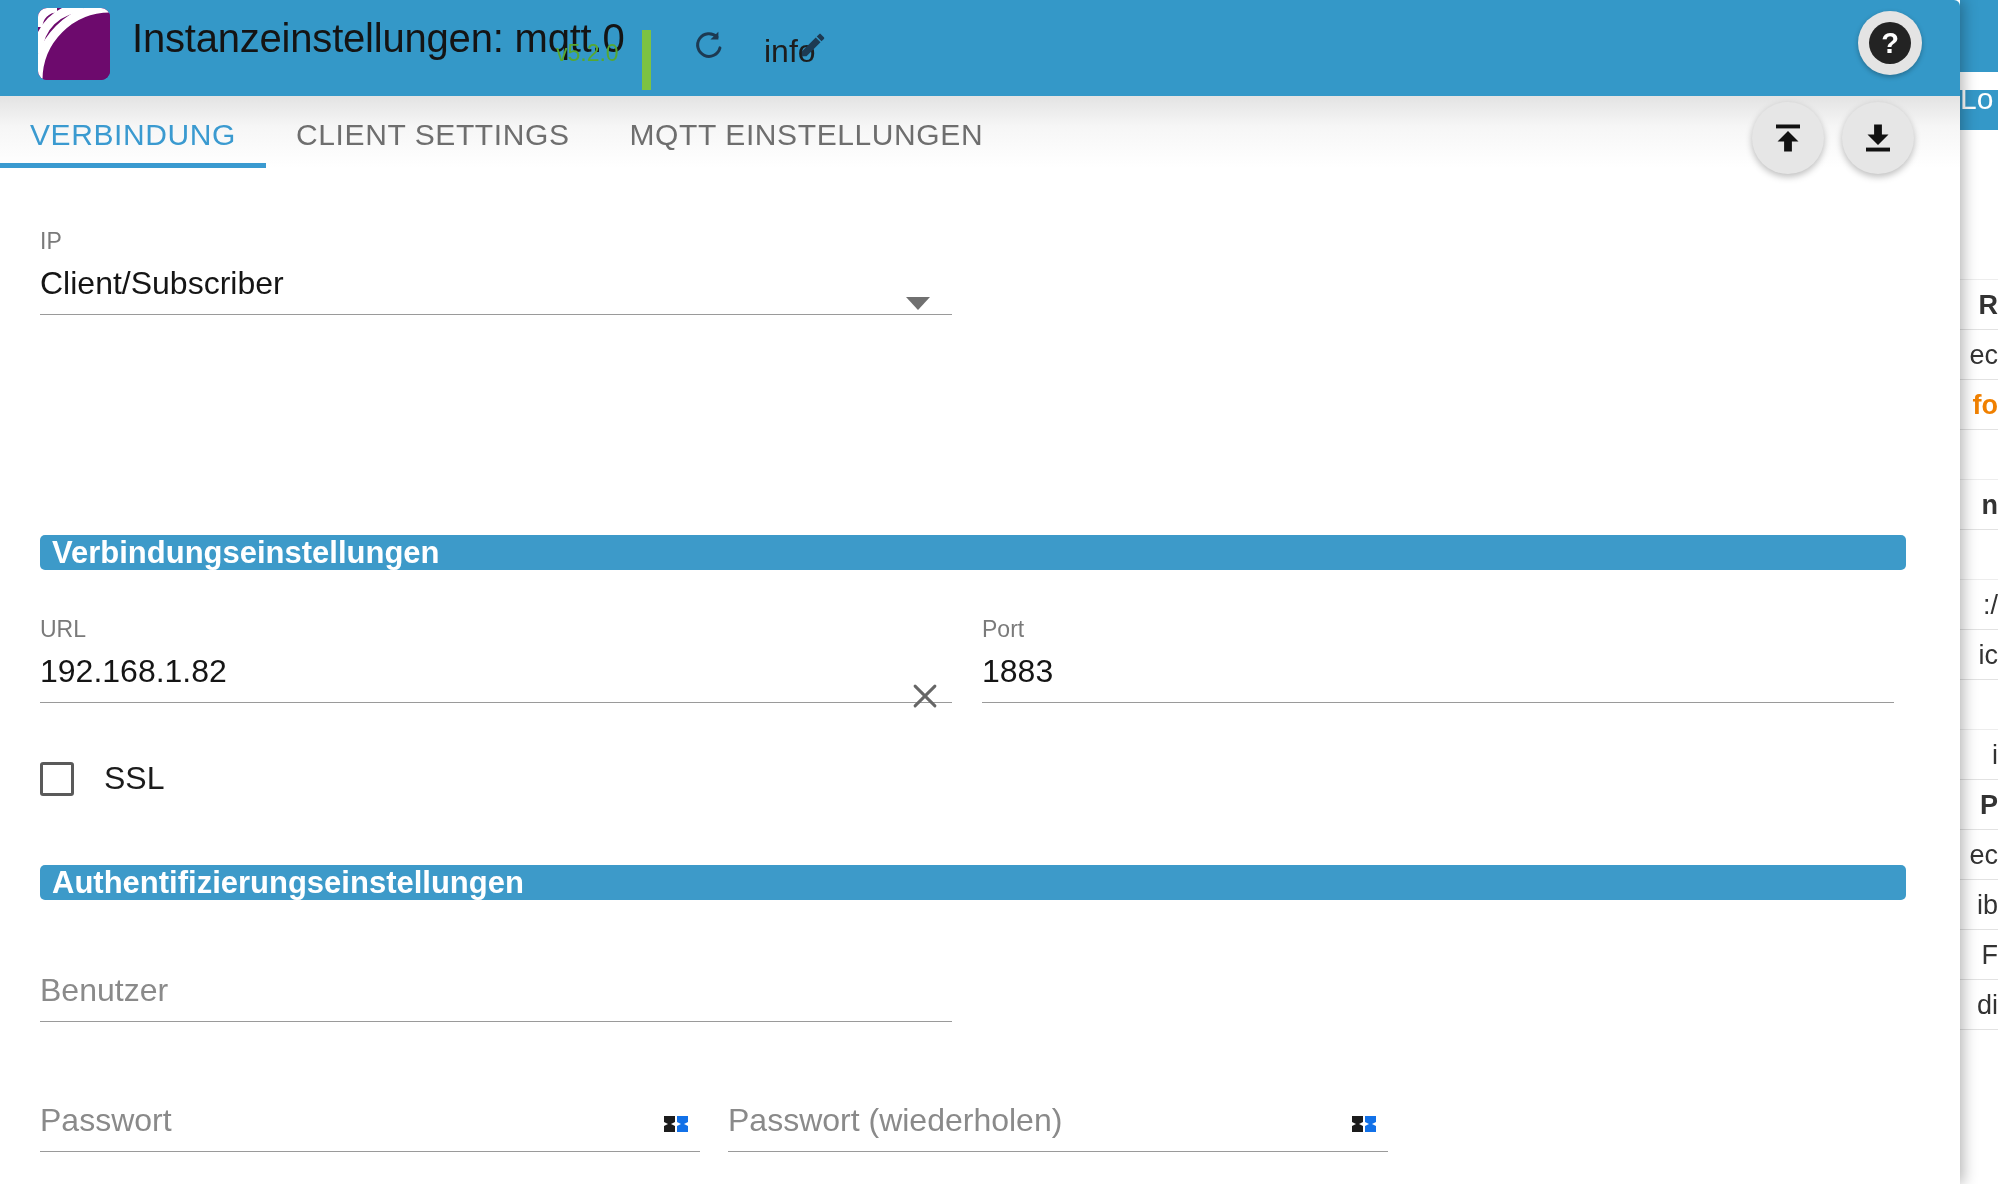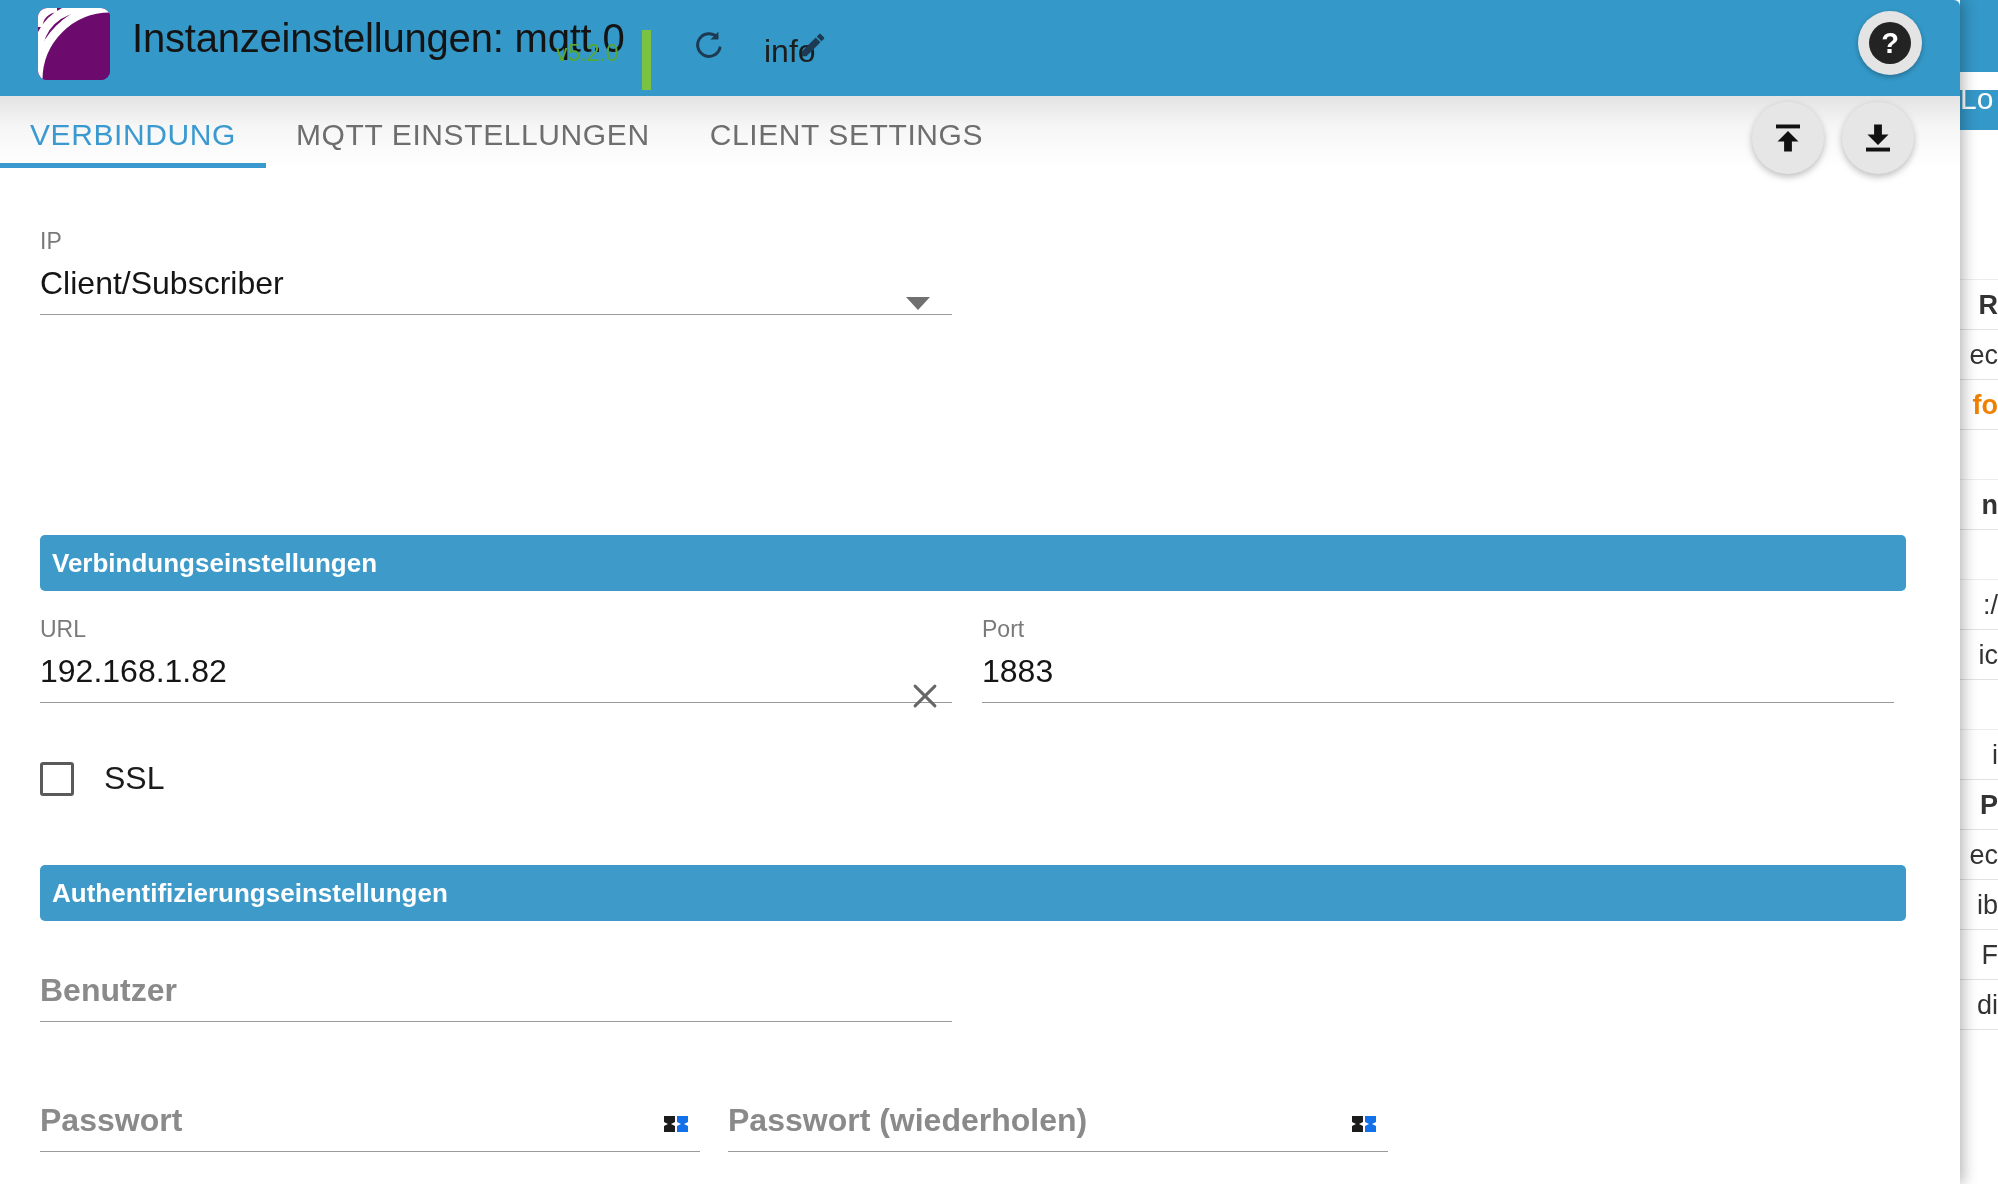--- a/index.html
+++ b/index.html
@@ -209,21 +209,20 @@
     font-size: 32px;
     color: #151515;
     line-height: 44px;
     white-space: nowrap;
   }
   .input-placeholder {
     font-size: 32px;
     color: #8a8a8a;
     line-height: 44px;
     white-space: nowrap;
-    font-weight: bold;
   }
 
   
   #ip-block {
     position: absolute;
     left: 40px; top: 60px;
     width: 912px;
   }
   #ip-caret {
     position: absolute;
@@ -232,25 +231,25 @@
     border-left: 12px solid transparent;
     border-right: 12px solid transparent;
     border-top: 13px solid #707070;
   }
 
   
   .section-header {
     position: absolute;
     left: 40px;
     width: 1866px;
-    height: 56px;
+    height: 35px;
     background: #3d9ac9;
     border-radius: 5px;
     color: #ffffff;
-    font-size: 26px;
+    font-size: 31px;
     font-weight: 700;
     display: flex;
     align-items: center;
     padding-left: 12px;
   }
   #sec-connection { top: 367px; }
   #sec-auth { top: 697px; }
 
   
   #url-block { position: absolute; left: 40px; top: 448px; width: 912px; }
@@ -360,22 +359,22 @@
     </div>
 
     <div id="help-button">
       <div class="q">?</div>
     </div>
   </div>
 
   <div id="tabbar">
     <div id="tabs">
       <div class="tab active">VERBINDUNG</div>
+      <div class="tab">CLIENT SETTINGS</div>
       <div class="tab">MQTT EINSTELLUNGEN</div>
-      <div class="tab">CLIENT SETTINGS</div>
     </div>
 
     <div class="fab" id="fab-upload">
       <svg width="36" height="36" viewBox="0 0 24 24">
         <rect x="4" y="3" width="16" height="2.6" fill="#111"></rect>
         <polygon points="12,7.4 19,14.4 14.6,14.4 14.6,21 9.4,21 9.4,14.4 5,14.4" fill="#111"></polygon>
       </svg>
     </div>
 
     <div class="fab" id="fab-download">

